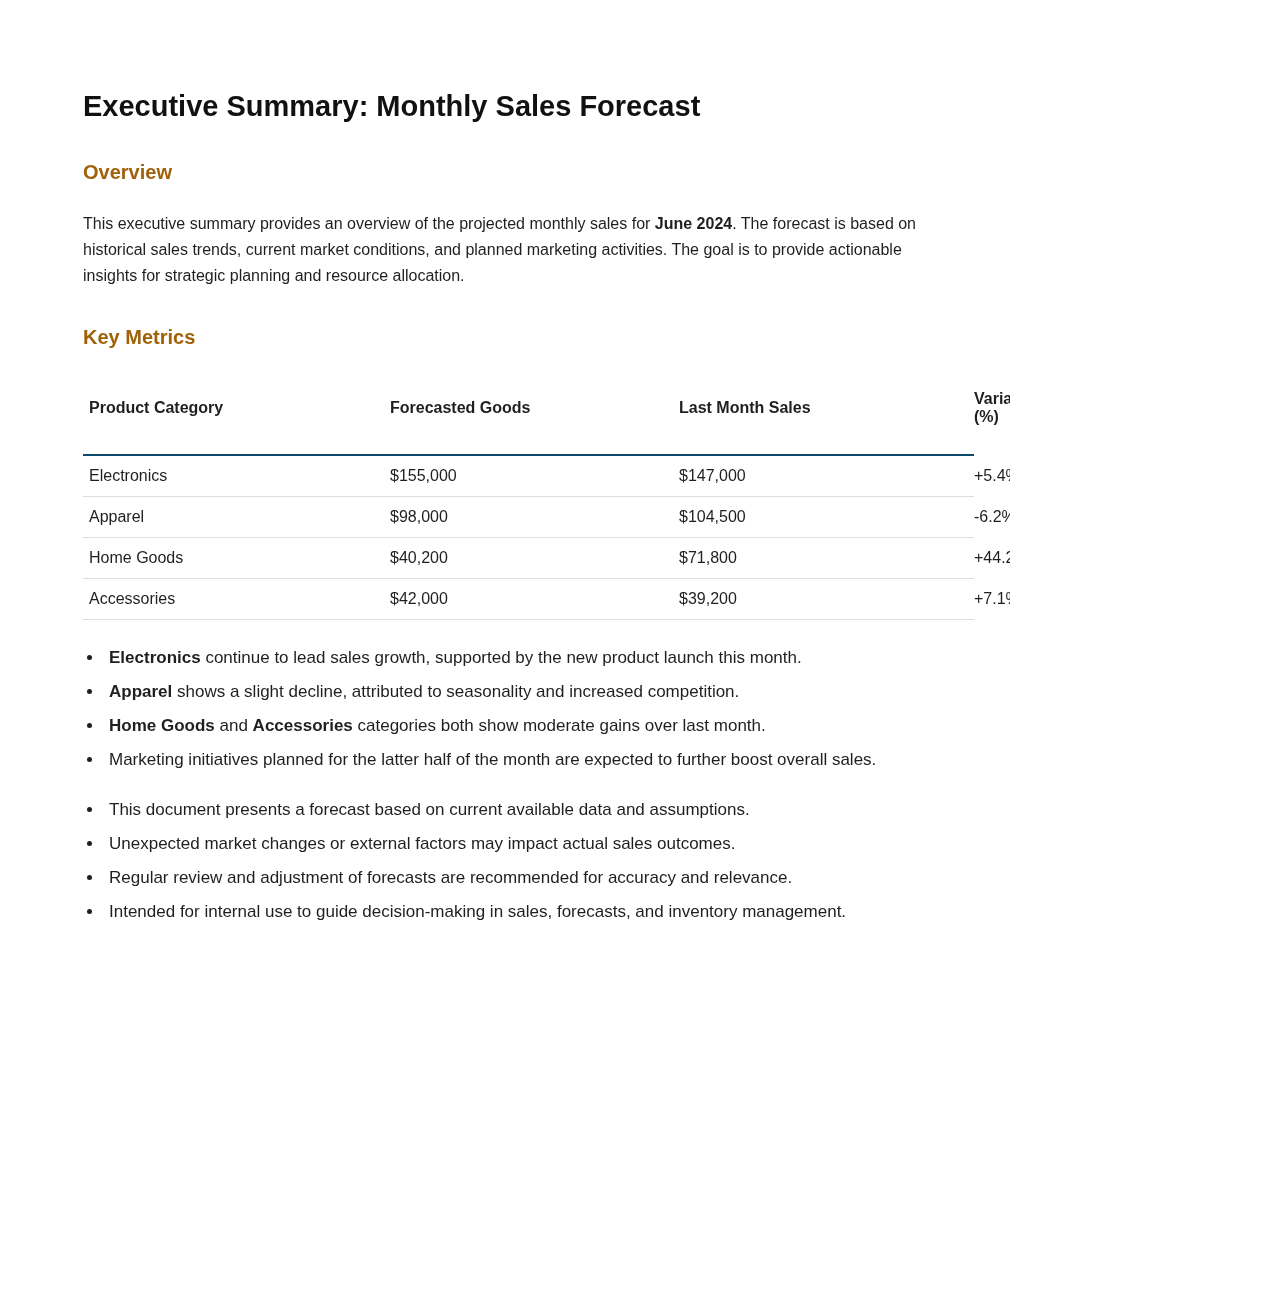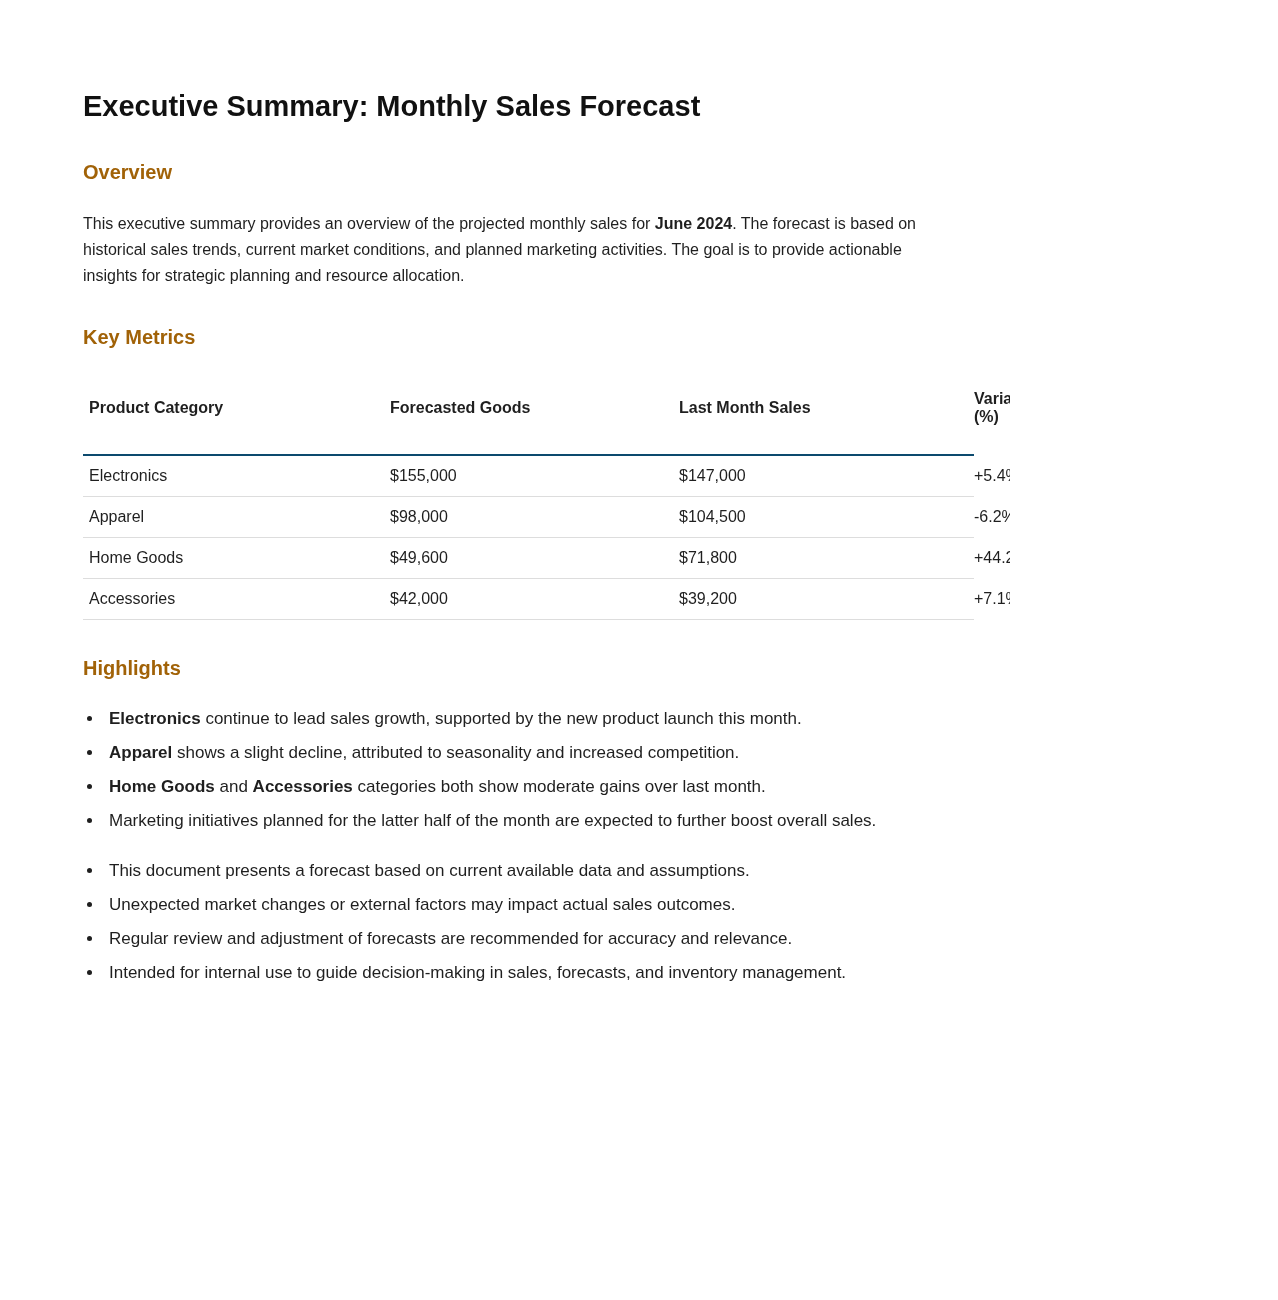--- a/index.html
+++ b/index.html
@@ -105,34 +105,33 @@
           <td>+5.4%</td>
         </tr>
         <tr>
           <td>Apparel</td>
           <td>$98,000</td>
           <td>$104,500</td>
           <td>-6.2%</td>
         </tr>
         <tr>
           <td>Home Goods</td>
-          <td>$49,600</td>
+          <td>$40,200</td>
           <td>$71,800</td>
           <td>+44.2%</td>
         </tr>
         <tr>
           <td>Accessories</td>
           <td>$42,000</td>
           <td>$39,200</td>
           <td>+7.1%</td>
         </tr>
       </tbody>
   </table>
 
-  <h2 class="section-heading">Highlights</h2>
 
   <ul class="doc-list">
       <li><strong>Electronics</strong> continue to lead sales growth, supported by the new product launch this month.</li>
       <li><strong>Apparel</strong> shows a slight decline, attributed to seasonality and increased competition.</li>
       <li><strong>Home Goods</strong> and <strong>Accessories</strong> categories both show moderate gains over last month.</li>
       <li>Marketing initiatives planned for the latter half of the month are expected to further boost overall sales.</li>
     </ul>
 
 
   <ul class="doc-list">

